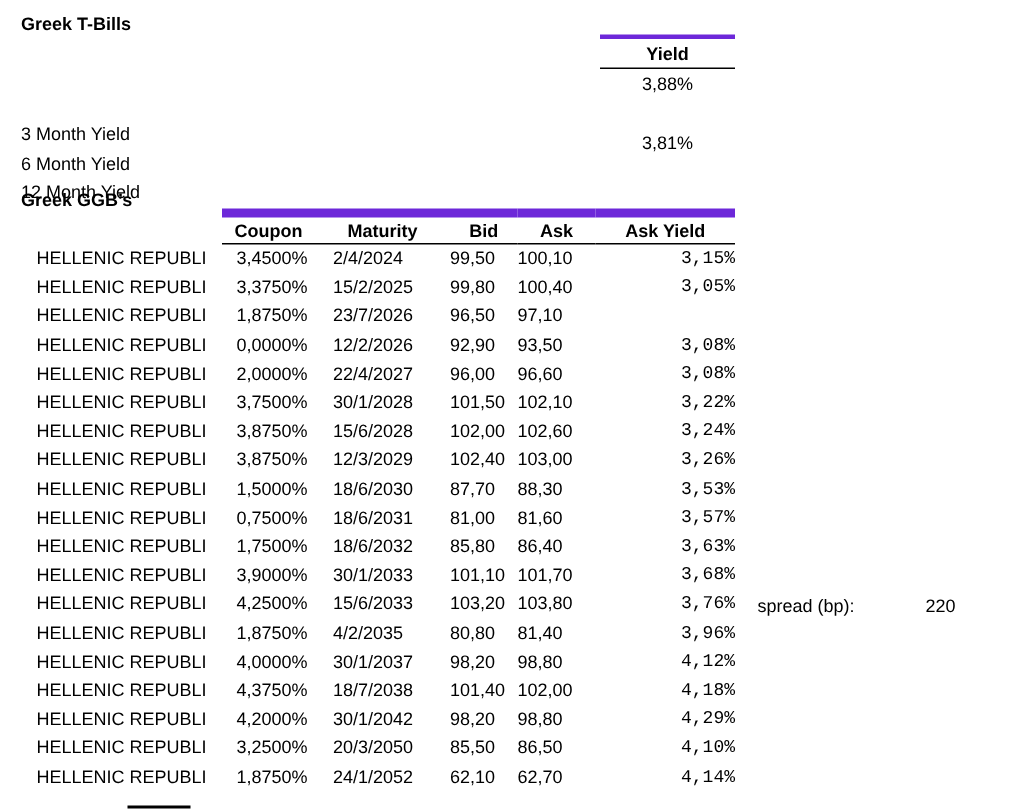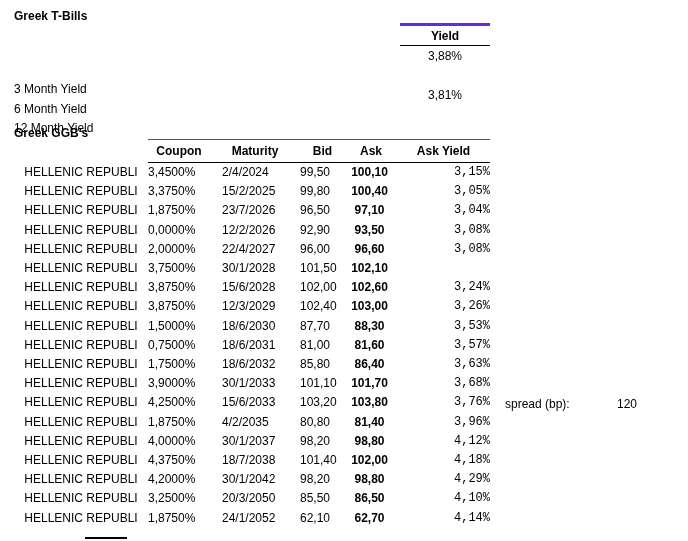--- a/index.html
+++ b/index.html
@@ -22,29 +22,29 @@
   .tbill-label{position:absolute;left:14px;margin-top:33px;}
   .tbill-value{position:absolute;left:400px;width:90px;text-align:center;}
 
   
   .ggb-title{left:14px;top:126px;font-weight:bold;}
   .ggb-table{left:14px;top:139px;width:476px;}
   .ggb-grid{display:grid;grid-template-columns:134px 62px 90px 45px 52px 93px;}
   .ggb-header{height:24px;}
   .ggb-header .hcell{
     display:flex;align-items:center;justify-content:center;font-weight:bold;
-    border-top:1px solid #6d28d9;border-bottom:1px solid #000;
+    border-top:6px solid #6d28d9;border-bottom:1px solid #000;
   }
   .ggb-header .hcell.name{border:none;}
   .ggb-row{height:19.21px;line-height:19.21px;}
   .c-name{text-align:center;}
-  .c-coupon{text-align:left;padding-right:5px;}
+  .c-coupon{text-align:right;padding-right:5px;}
   .c-maturity{text-align:left;padding-left:12px;}
   .c-bid{text-align:left;padding-right:3px;}
-  .c-ask{text-align:center;padding-right:3px;font-weight:bold;}
+  .c-ask{text-align:left;padding-right:3px;}
   .c-yield{text-align:right;font-family:Liberation Mono, monospace;}
 
   
   .spread-label{left:505px;top:395px;height:19px;line-height:19px;}
   .spread-value{left:590px;top:395px;width:47px;height:19px;line-height:19px;text-align:right;}
 
   
   .partial-line{left:85px;top:537px;width:42px;height:2px;background:#000;}
 </style>
 </head>
@@ -97,21 +97,20 @@
           <div class="c-bid">99,80</div>
           <div class="c-ask">100,40</div>
           <div class="c-yield">3,05%</div>
         </div>
         <div class="ggb-grid ggb-row">
           <div class="c-name">HELLENIC REPUBLI</div>
           <div class="c-coupon">1,8750%</div>
           <div class="c-maturity">23/7/2026</div>
           <div class="c-bid">96,50</div>
           <div class="c-ask">97,10</div>
-          <div class="c-yield">3,04%</div>
         </div>
         <div class="ggb-grid ggb-row">
           <div class="c-name">HELLENIC REPUBLI</div>
           <div class="c-coupon">0,0000%</div>
           <div class="c-maturity">12/2/2026</div>
           <div class="c-bid">92,90</div>
           <div class="c-ask">93,50</div>
           <div class="c-yield">3,08%</div>
         </div>
         <div class="ggb-grid ggb-row">
@@ -121,20 +120,21 @@
           <div class="c-bid">96,00</div>
           <div class="c-ask">96,60</div>
           <div class="c-yield">3,08%</div>
         </div>
         <div class="ggb-grid ggb-row">
           <div class="c-name">HELLENIC REPUBLI</div>
           <div class="c-coupon">3,7500%</div>
           <div class="c-maturity">30/1/2028</div>
           <div class="c-bid">101,50</div>
           <div class="c-ask">102,10</div>
+          <div class="c-yield">3,22%</div>
         </div>
         <div class="ggb-grid ggb-row">
           <div class="c-name">HELLENIC REPUBLI</div>
           <div class="c-coupon">3,8750%</div>
           <div class="c-maturity">15/6/2028</div>
           <div class="c-bid">102,00</div>
           <div class="c-ask">102,60</div>
           <div class="c-yield">3,24%</div>
         </div>
         <div class="ggb-grid ggb-row">
@@ -230,17 +230,17 @@
           <div class="c-coupon">1,8750%</div>
           <div class="c-maturity">24/1/2052</div>
           <div class="c-bid">62,10</div>
           <div class="c-ask">62,70</div>
           <div class="c-yield">4,14%</div>
         </div>
       </div>
   </div>
 
   <div class="abs spread-label">spread (bp):</div>
-  <div class="abs spread-value">120</div>
+  <div class="abs spread-value">220</div>
 
   <div class="abs partial-line"></div>
 
 </div>
 
 </body></html>

